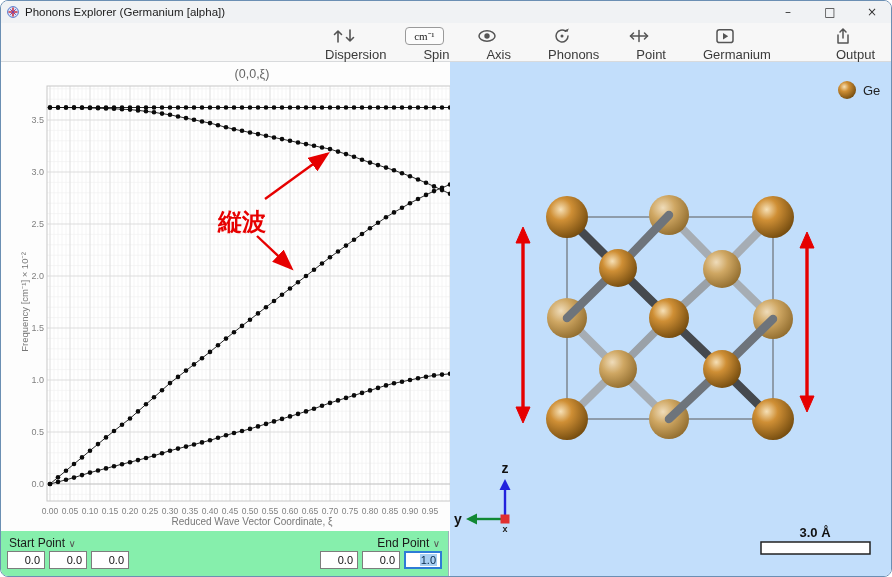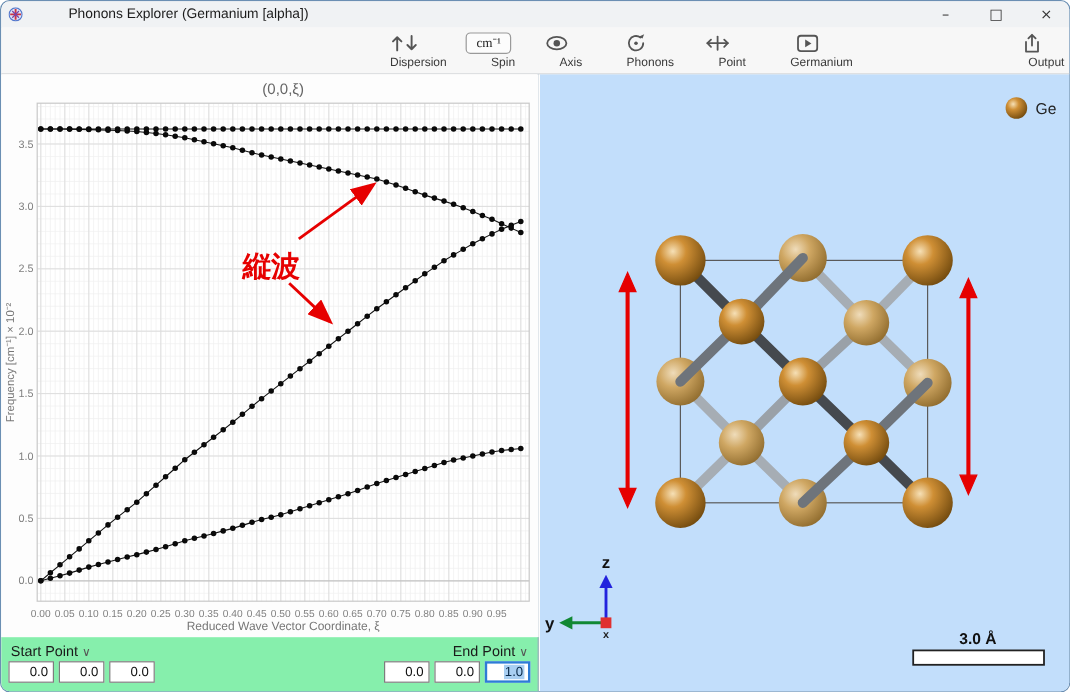--- a/index.html
+++ b/index.html
@@ -5,48 +5,48 @@
   * { margin:0; padding:0; box-sizing:border-box; }
   html,body { background:#ffffff; font-family:"Liberation Sans", sans-serif; }
   #window {
     position:relative; width:892px; height:577px;
     border:1px solid #6b8fb3; border-radius:8px; overflow:hidden;
     background:#fdfdfd;
   }
   
   #titlebar {
     position:absolute; left:0; top:0; width:892px; height:22px;
-    background:#f0f2f4; display:flex; align-items:center;gap:32px;
+    background:#f0f2f4; display:flex; align-items:center;
   }
   #app-icon { margin-left:6px; width:12px; height:12px; }
   #title-text { margin-left:6px; font-size:11.5px; color:#1b1b1b; }
   #win-controls { position:absolute; right:0; top:0; height:22px; display:flex; }
   .win-btn {
     width:42px; height:22px; display:flex; align-items:center; justify-content:center;
     font-size:12px; color:#333; cursor:default; background:transparent; border:none;
     font-family:"DejaVu Sans", sans-serif;
   }
   
   #toolbar {
     position:absolute; left:0; top:22px; width:892px; height:39px;
     background:#f7f7f7; border-bottom:1px solid #d8dadc;
   }
   #toolbar-center { position:absolute; left:300px; top:3px; display:flex; gap:13px; }
   .tool-item { display:flex; flex-direction:column; align-items:center; min-width:34px; }
   .tool-icon-box { height:20px; display:flex; align-items:center; justify-content:center; }
-  .tool-label { font-size:10px; color:#3a3a3a; margin-top:1px;padding-left:24px; }
+  .tool-label { font-size:13px; color:#3a3a3a; margin-top:1px;padding-left:24px; }
   .units-btn {
     border:1px solid #9a9a9a; border-radius:4px; background:#fcfcfc;
     font-size:11px; color:#222; padding:1px 8px; height:18px; line-height:15px;
     font-family:Liberation Serif, serif;
   }
-  #toolbar-output { position:absolute; right:6px; top:3px; }
+  #toolbar-output { position:absolute; right:18px; top:3px; }
   
   #chart-panel {
-    position:absolute; left:0; top:61px; width:448px; height:469px;
+    position:absolute; left:16px; top:61px; width:448px; height:469px;
     background:#fdfdfd; border-right:1px solid #9fb0bf;
   }
   #viewer-panel {
     position:absolute; left:449px; top:61px; width:443px; height:516px;
     background:#c2defb;
   }
   
   #footer {
     position:absolute; left:0; top:530px; width:448px; height:47px;
     background:#86efac; border-right:1px solid #9fb0bf;

